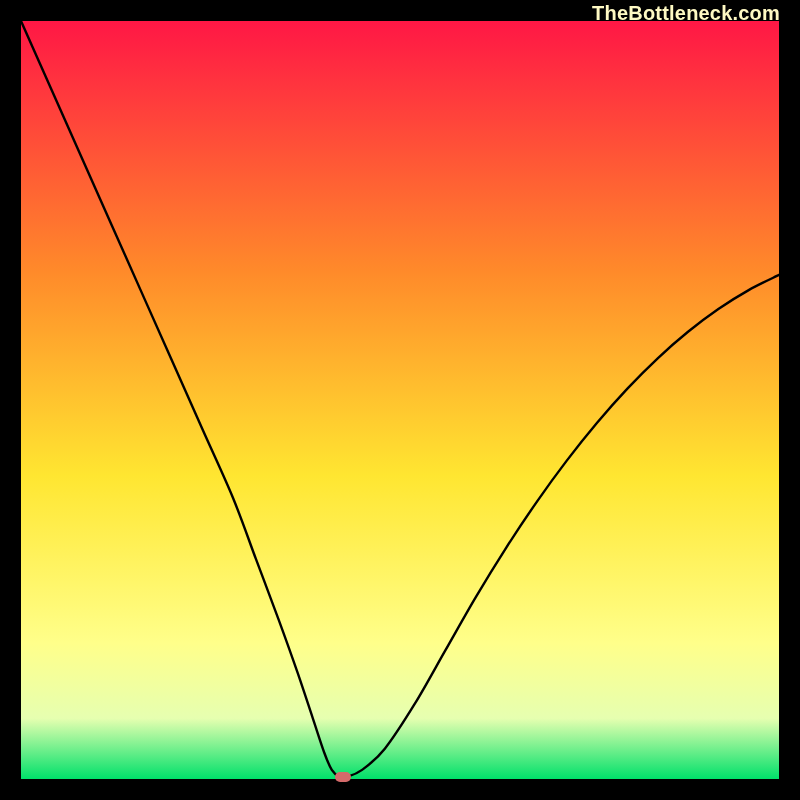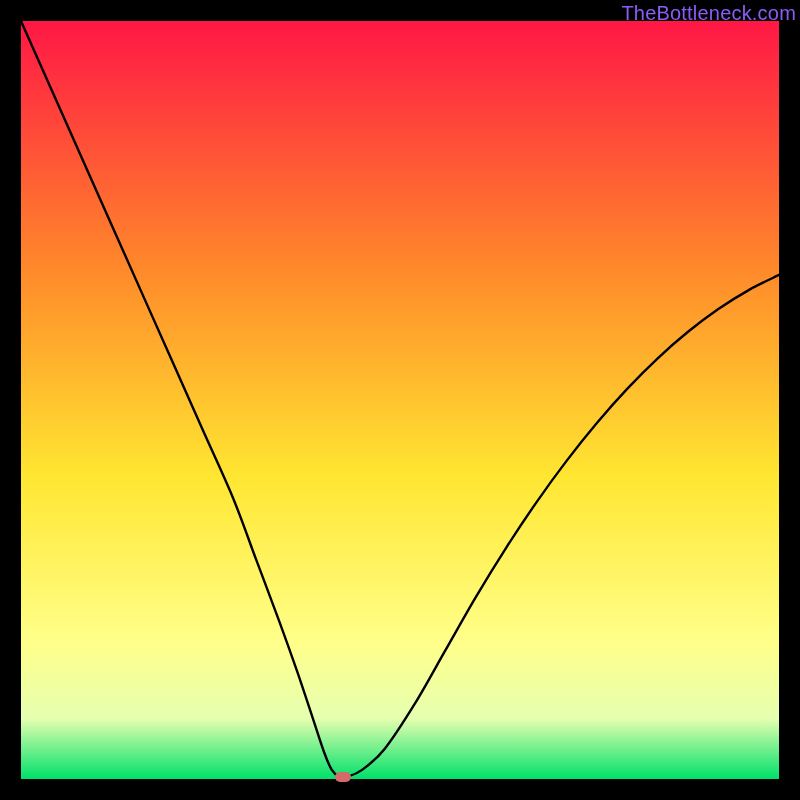--- a/index.html
+++ b/index.html
@@ -22,24 +22,24 @@
   .plot {
     position: absolute;
     left: 0;
     top: 0;
     width: 758px;
     height: 758px;
   }
   .watermark {
     position: absolute;
     top: 2px;
-    right: 4px;
-    color: #8b5cf6;
+    right: 20px;
+    color: #fef9c3;
     font-size: 20px;
-    font-weight: 400;
+    font-weight: 700;
     letter-spacing: 0.2px;
     user-select: none;
   }
   .marker {
     position: absolute;
     width: 16px;
     height: 10px;
     background: #d46a6a;
     border-radius: 5px;
     transform: translate(-50%, -50%);

